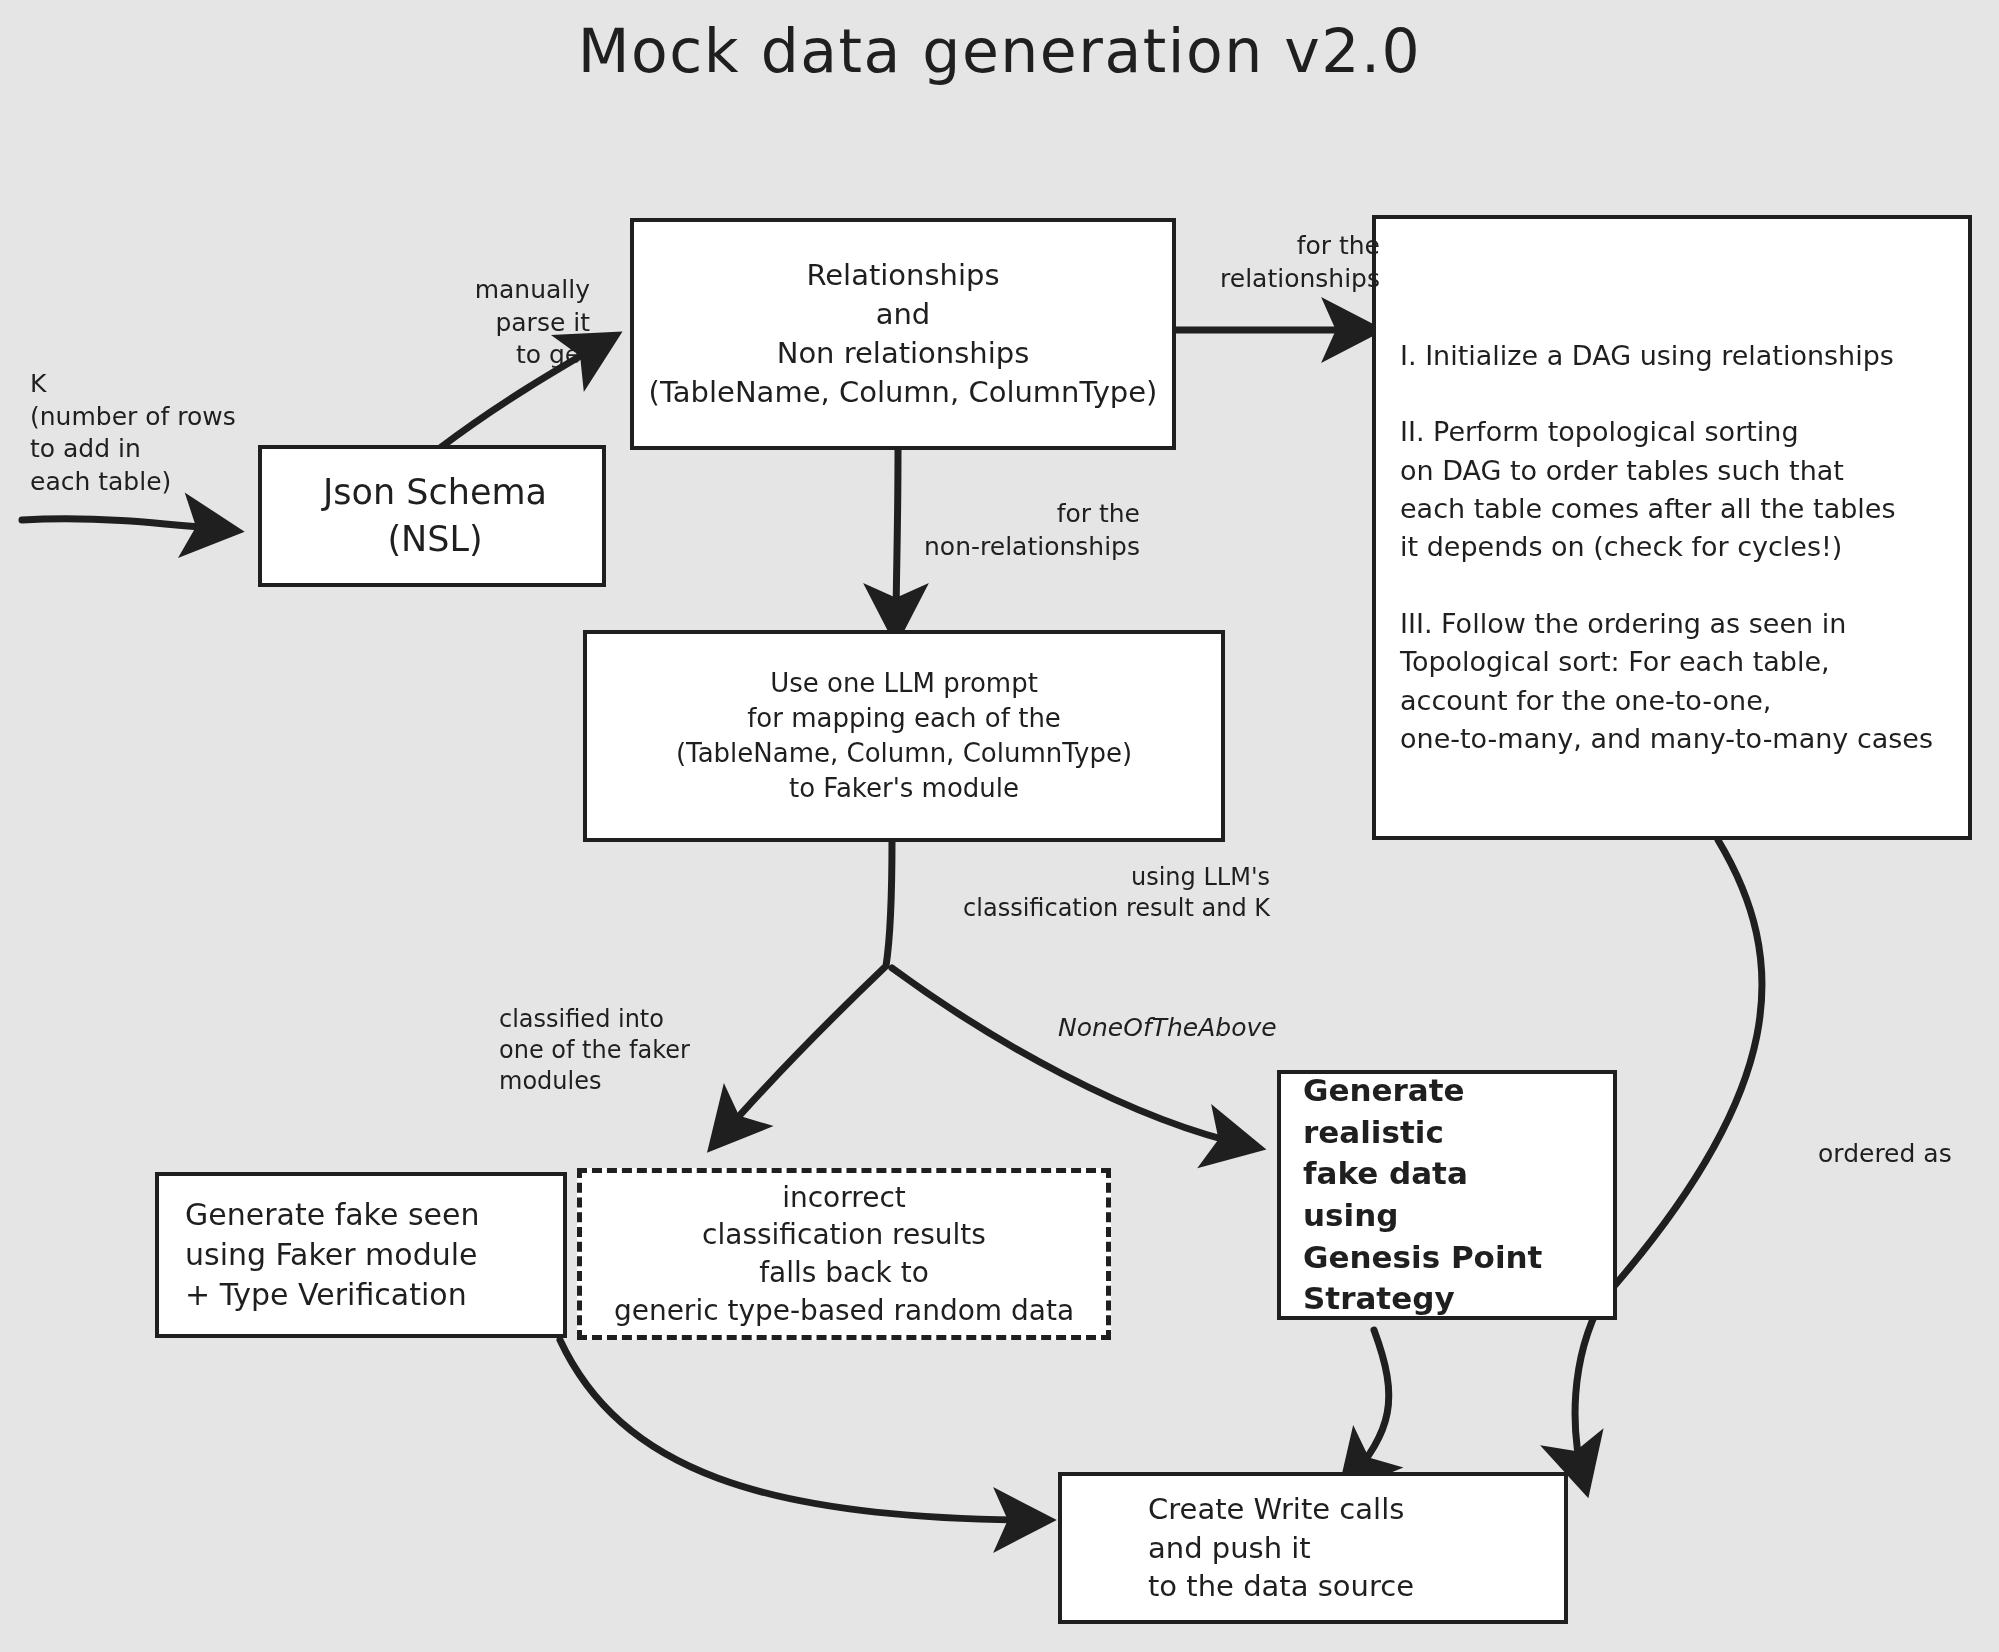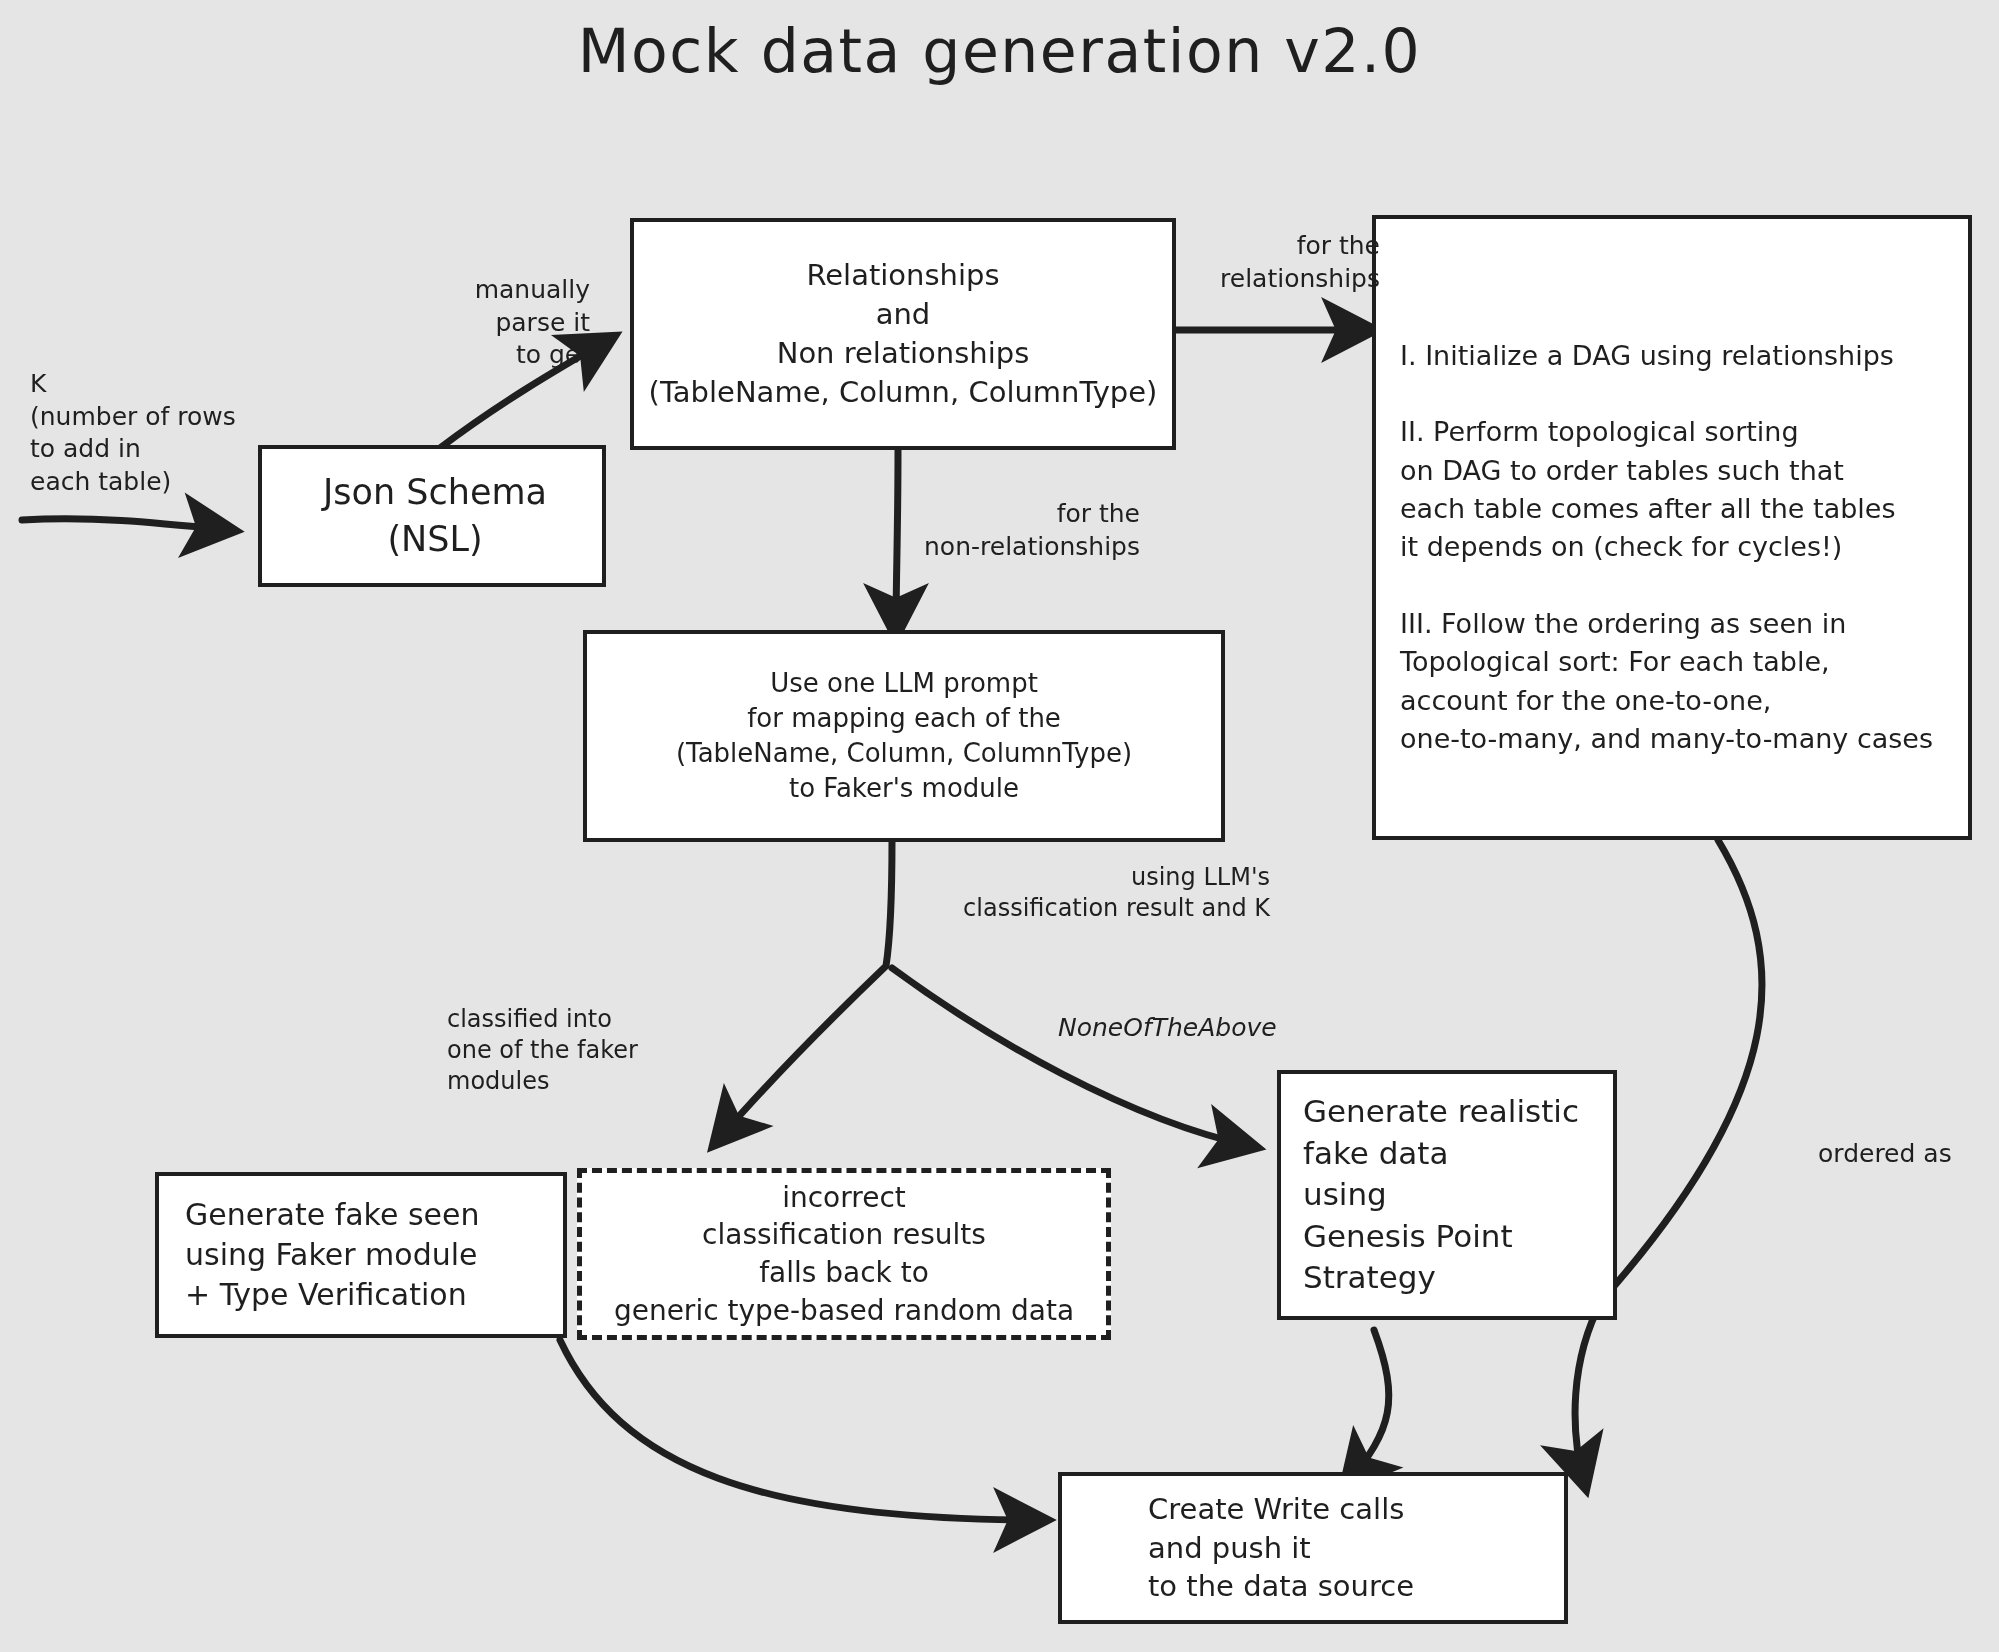--- a/index.html
+++ b/index.html
@@ -149,21 +149,21 @@
 + Type Verification</div>
   </div>
 
   <div class="node dashed centered" style="left:577px; top:1168px; width:534px; height:172px;">
     <div class="txt" style="font-size:28px;">incorrect
 classification results
 falls back to
 generic type-based random data</div>
   </div>
 
-  <div class="node leftal" style="left:1277px; top:1070px; width:340px; height:250px; padding-left:22px;">
+  <div class="node leftal" style="left:1277px; top:1070px; width:340px; height:250px; padding-left:22px;font-weight:bold;">
     <div class="txt" style="font-size:31px;">Generate realistic
 fake data
 using
 Genesis Point
 Strategy</div>
   </div>
 
   <div class="node leftal" style="left:1058px; top:1472px; width:510px; height:152px; padding-left:86px;">
     <div class="txt" style="font-size:29px;">Create Write calls
 and push it
@@ -176,20 +176,20 @@
 
   <div class="edge-label c" style="left:1180px; top:230px; width:200px;">for the
 relationships</div>
 
   <div class="edge-label c" style="left:900px; top:498px; width:240px;">for the
 non-relationships</div>
 
   <div class="edge-label c small" style="left:900px; top:862px; width:370px;">using LLM's
 classification result and K</div>
 
-  <div class="edge-label l small" style="left:447px; top:1004px; width:300px;">classified into
+  <div class="edge-label l small" style="left:499px; top:1004px; width:300px;">classified into
 one of the faker modules</div>
 
   <div class="edge-label l" style="left:1058px; top:1012px; width:280px; font-style:italic;">NoneOfTheAbove</div>
 
   <div class="edge-label l" style="left:1818px; top:1138px; width:180px;">ordered as</div>
 
 </div>
 
 </body></html>

